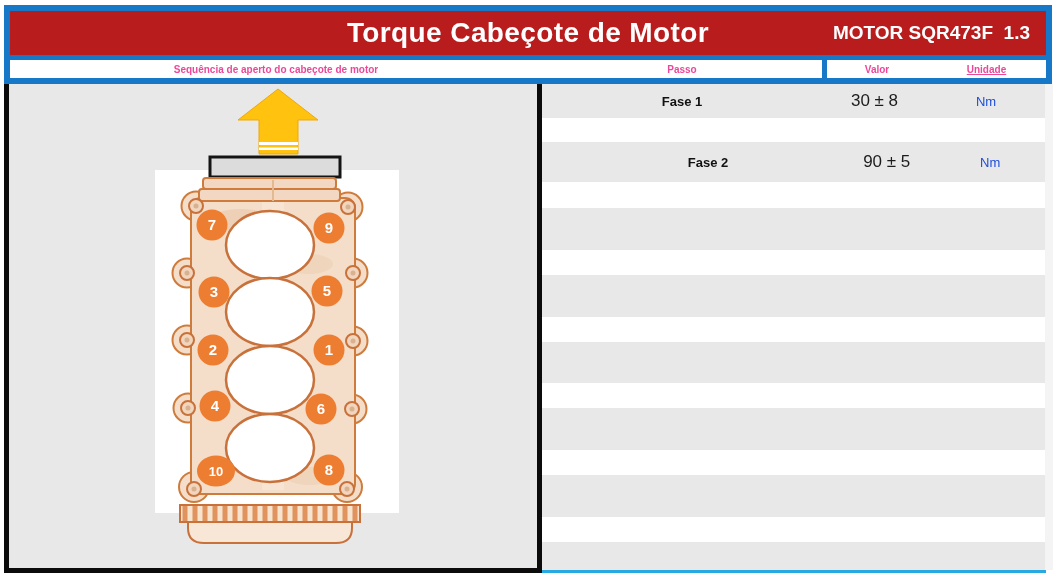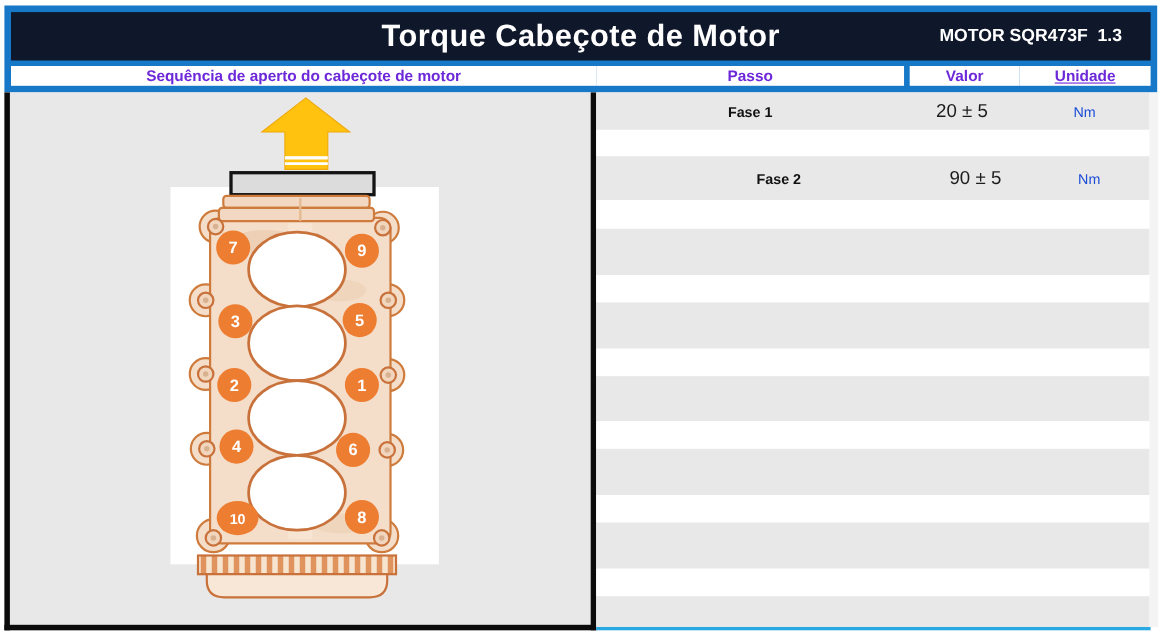--- a/index.html
+++ b/index.html
@@ -8,32 +8,32 @@
     font-family:"Liberation Sans", sans-serif; overflow:hidden;
   }
 
   
   .header-block {
     position:absolute; left:4px; top:5px; width:1048px; height:79px;
     background:#1878C8; box-sizing:border-box; padding:6px;
     display:flex; flex-direction:column; gap:5px;
   }
   .title-bar {
-    background:#0f172a; flex:0 0 44px; position:relative;
+    background:#b91c1c; flex:0 0 44px; position:relative;
     display:flex; align-items:center; justify-content:center;
   }
   .title { color:#ffffff; font-size:28px; font-weight:bold; letter-spacing:.4px; }
   .motor-label {
-    position:absolute; right:26px; top:50%; transform:translateY(-50%);
-    color:#ffffff; font-size:16px; font-weight:bold; white-space:pre;
+    position:absolute; right:16px; top:50%; transform:translateY(-50%);
+    color:#ffffff; font-size:19px; font-weight:bold; white-space:pre;
   }
   .subheader { flex:1; display:flex; }
   .sub-cell {
     background:#ffffff; display:flex; align-items:center; justify-content:center;
-    color:#6d28d9; font-weight:bold; font-size:14px;
+    color:#ec4899; font-weight:bold; font-size:10px;
   }
   .sub-seq { width:532px; }
   .sub-passo { width:280px; }
   .sub-div { width:5px; background:#1878C8; }
   .sub-valor { width:100px; }
   .sub-unid { flex:1;text-decoration:underline; }
 
   
   .left-panel {
     position:absolute; left:4px; top:84px; width:538px; height:489px;
@@ -180,21 +180,21 @@
           <text x="207" y="392" text-anchor="middle" font-size="13">10</text>
           <ellipse cx="320" cy="386" rx="15.5" ry="15.5" fill="#ED7D31"></ellipse>
           <text x="320" y="391" text-anchor="middle" font-size="15">8</text>
         </g>
     </svg>
   </div>
 
   <div class="right-panel" id="rows">
       <div class="t-row gray" style="height: 34px;">
         <div class="cell passo">Fase 1</div>
-        <div class="cell valor">20 ± 5</div>
+        <div class="cell valor">30 ± 8</div>
         <div class="cell unid">Nm</div>
       </div>
       <div class="t-row white" style="height: 24px;">
         <div class="cell passo"></div>
         <div class="cell valor"></div>
         <div class="cell unid"></div>
       </div>
       <div class="t-row gray" style="height: 40px; padding-left: 36px;">
         <div class="cell passo">Fase 2</div>
         <div class="cell valor">90 ± 5</div>

